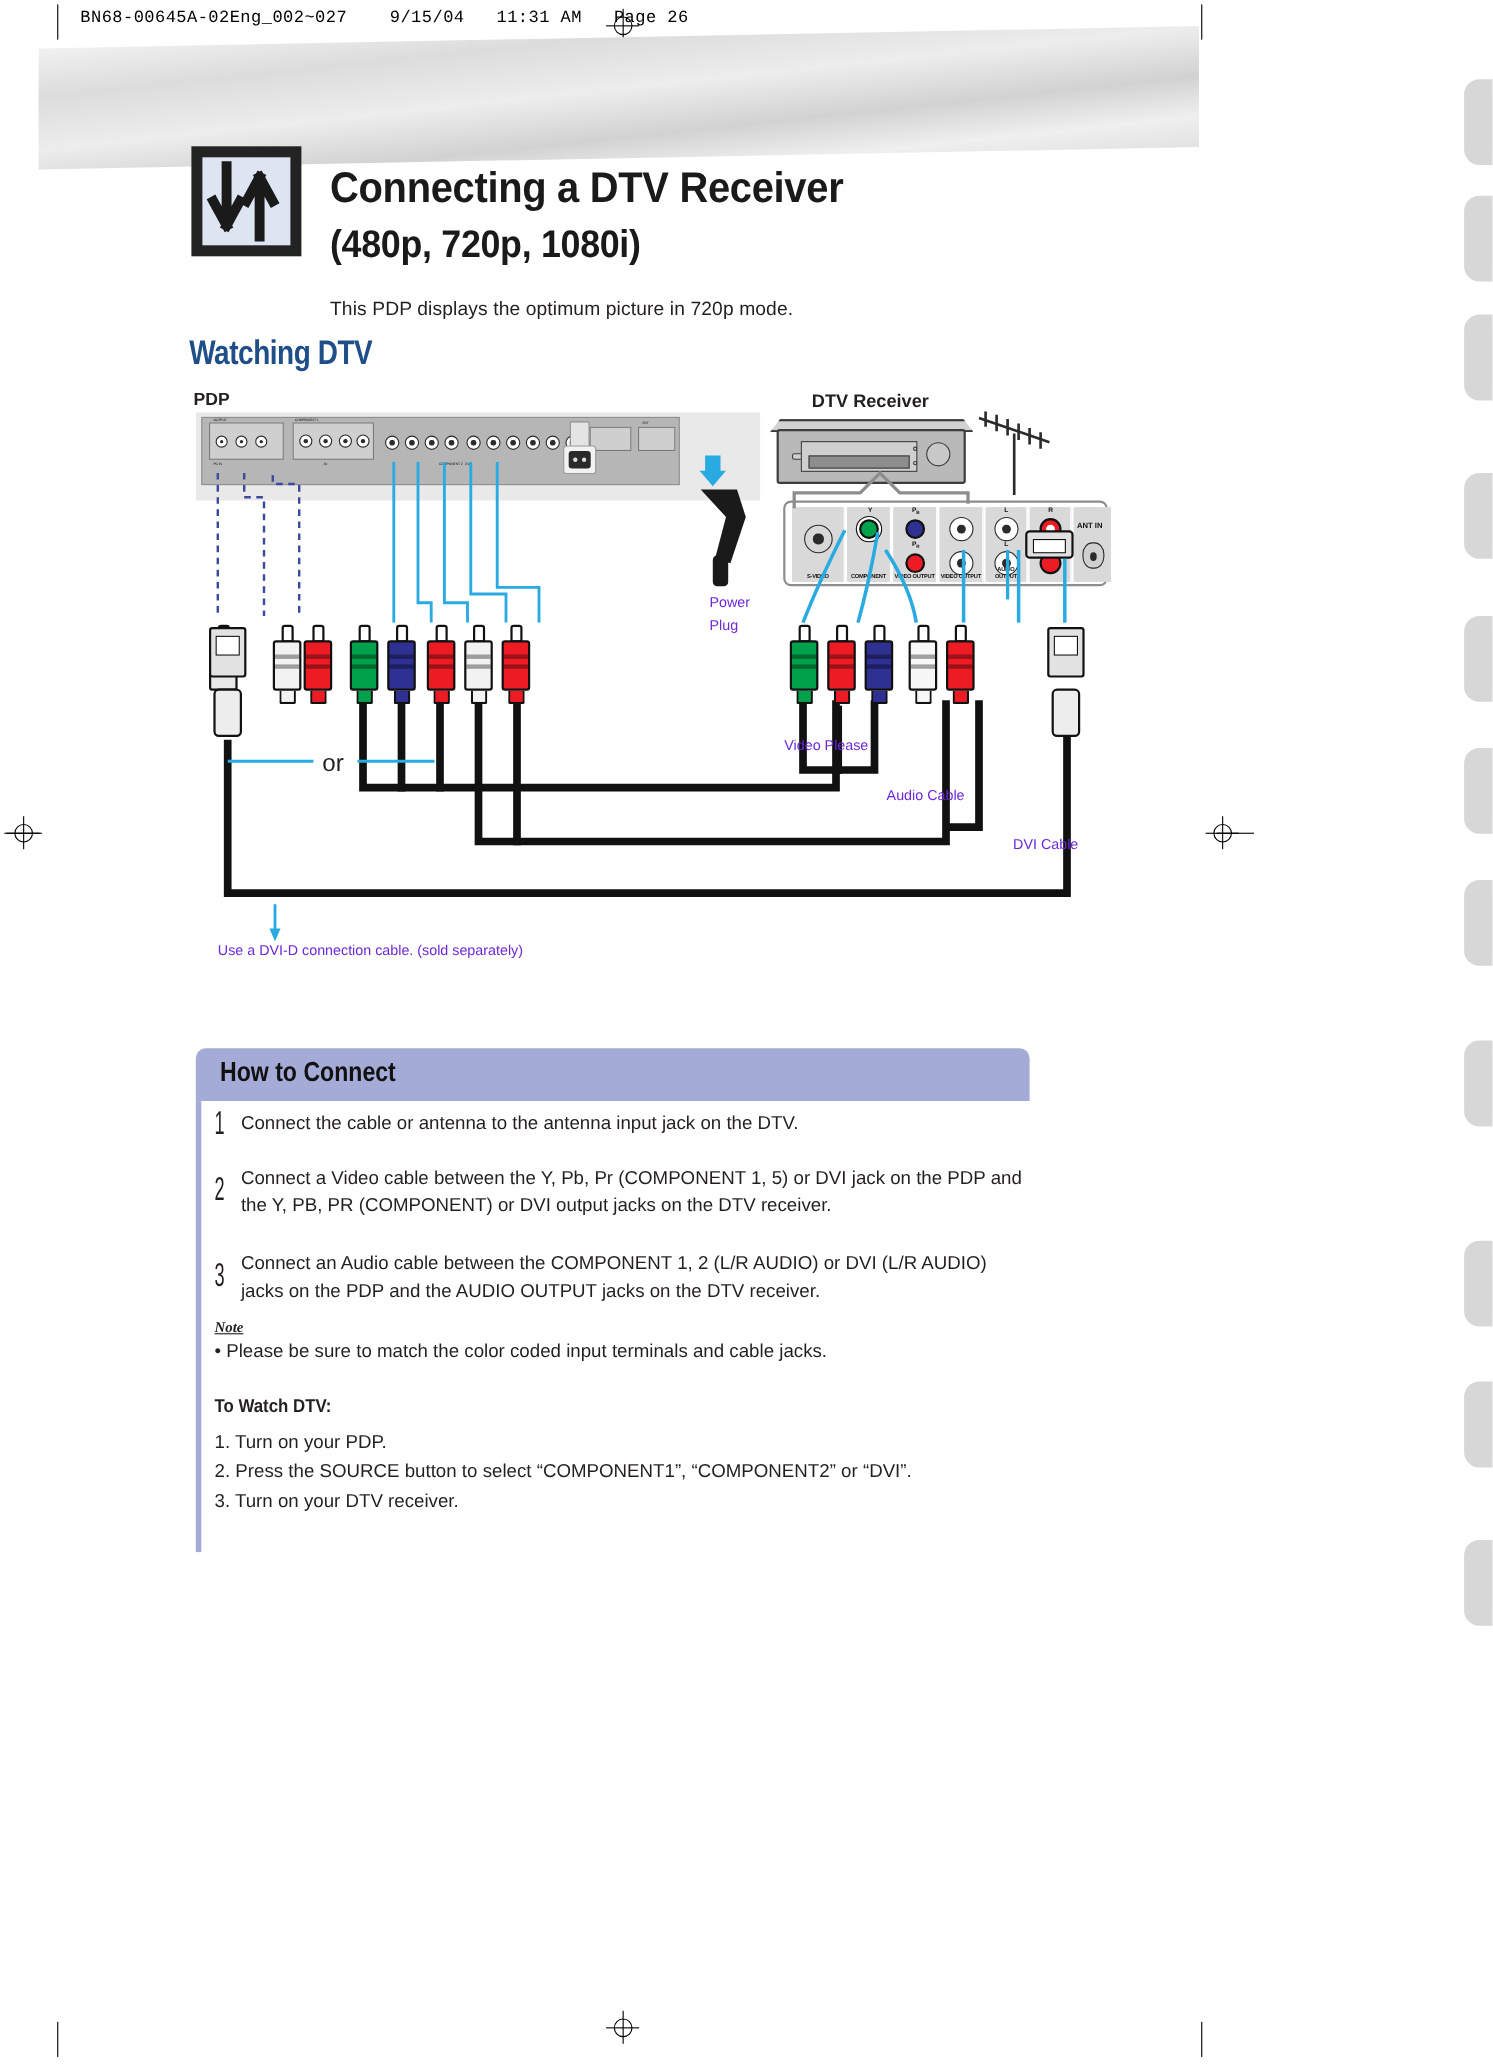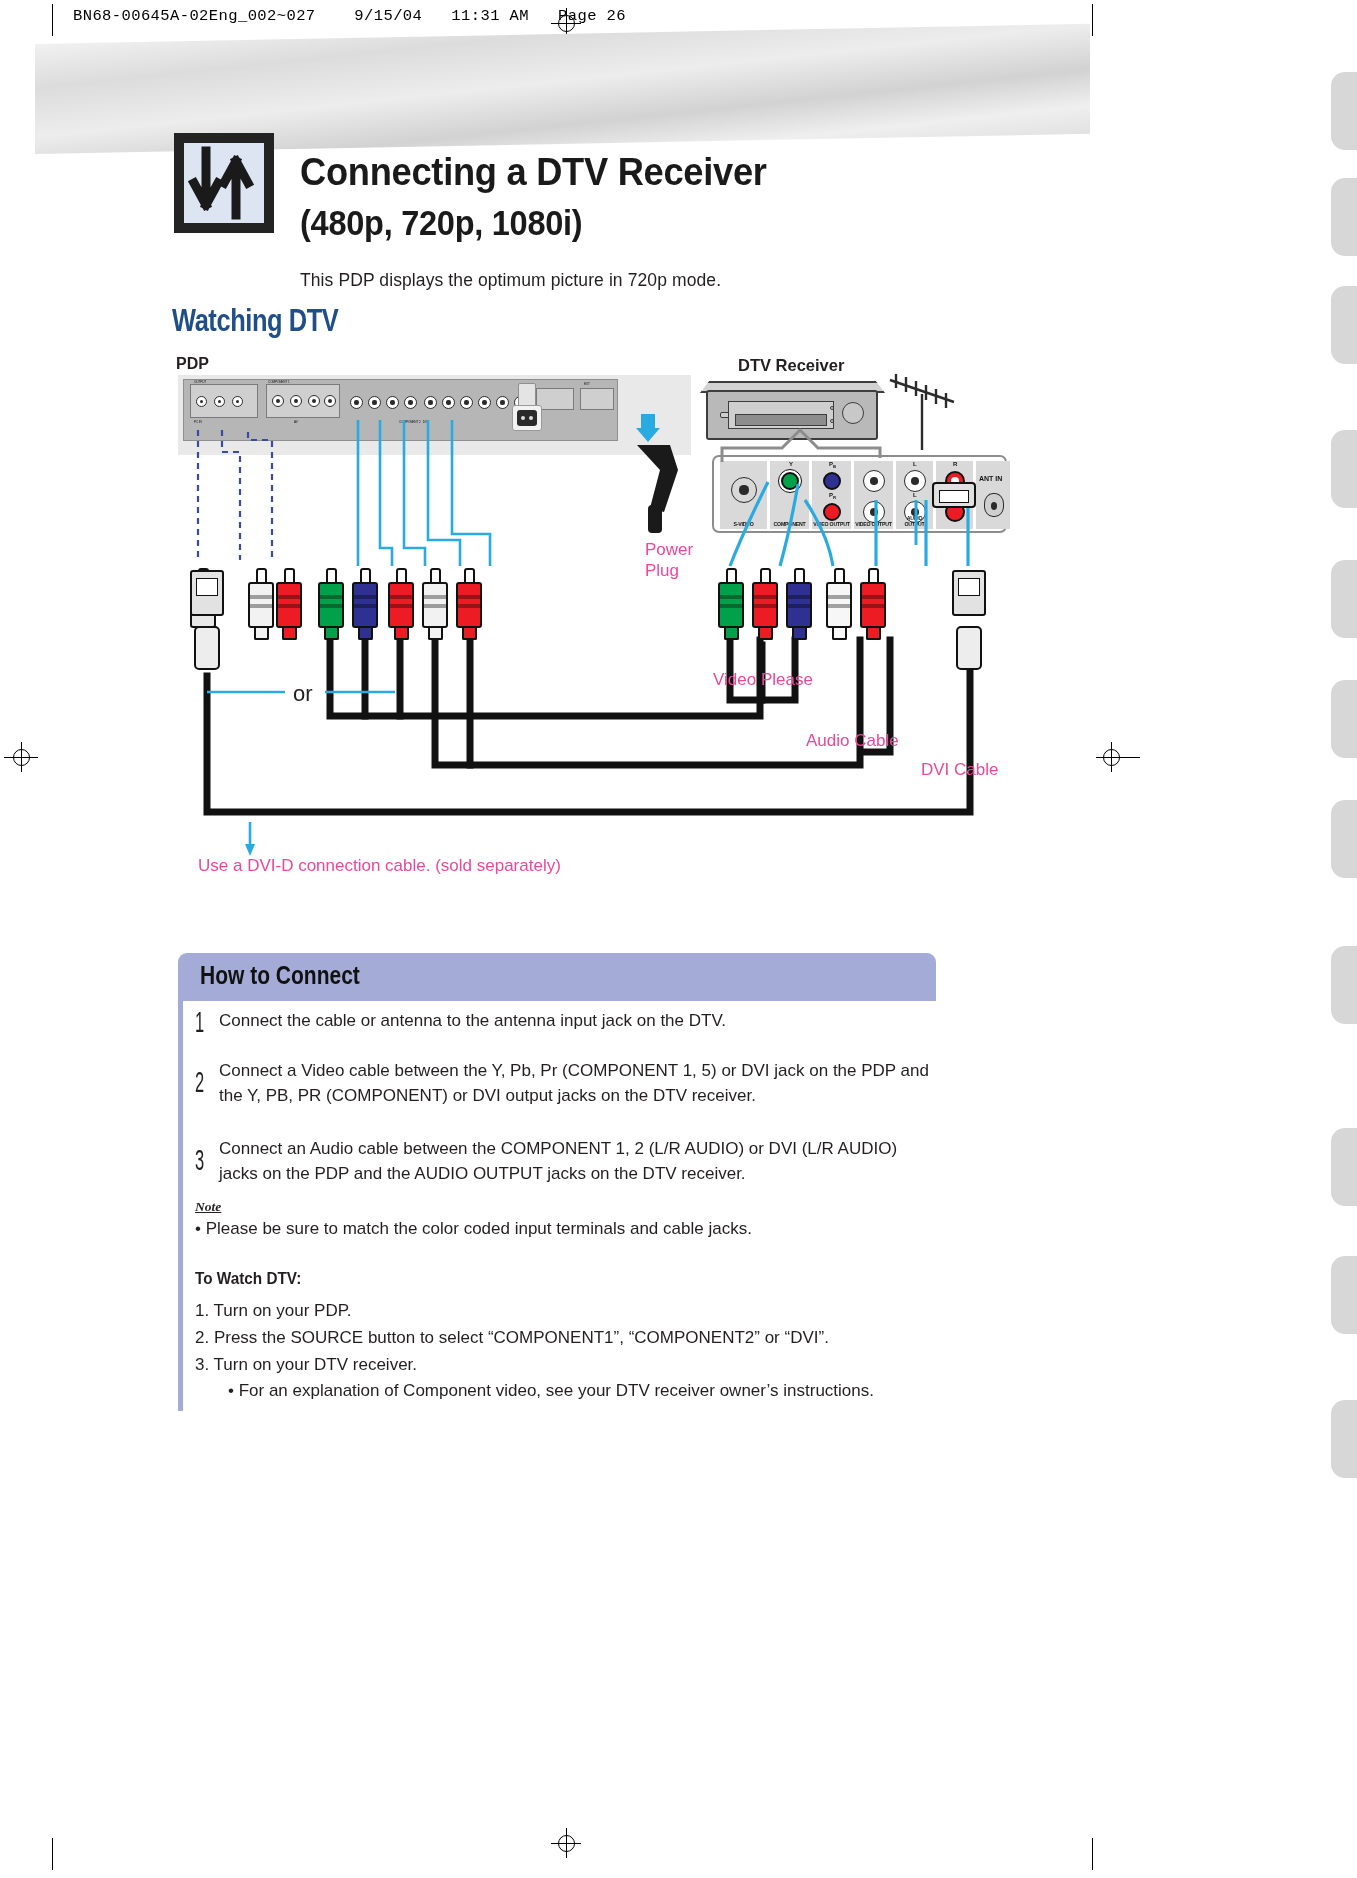--- a/index.html
+++ b/index.html
@@ -74,21 +74,21 @@
   
   .lbl-pdp {
     position:absolute; left:176px; top:355px;
     font-size:16px; font-weight:bold; color:#231f20;
   }
   .lbl-dtvrx {
     position:absolute; left:738px; top:356px;
     font-size:16.5px; font-weight:bold; color:#231f20;
   }
   .diag-label {
-    position:absolute; font-size:17px; color:#ec4899;
+    position:absolute; font-size:13px; color:#6d28d9;
   }
 
   
   .pdp-panel {
     position:absolute; left:178px; top:375px; width:513px; height:80px;
     background:#e9e9e9;
   }
   .pdp-inner {
     position:absolute; left:5px; top:4px; width:435px; height:62px;
     background:#b6b6b6; border:1px solid #8f8f8f;
@@ -569,21 +569,21 @@
 <div class="dvi-barrel" style="left:194px;top:626px;"></div>
 
 <div class="dvi" style="left:952px;top:570px;">
   <div class="pins"></div>
 </div>
 <div class="dvi-barrel" style="left:956px;top:626px;"></div>
 
 <div class="diag-label" style="left:645px;top:540px;">Power</div>
 <div class="diag-label" style="left:645px;top:561px;">Plug</div>
 <div class="diag-label" style="left:713px;top:670px;">Video Please</div>
-<div class="diag-label" style="left:806px;top:715px;margin-top:16px;">Audio Cable</div>
+<div class="diag-label" style="left:806px;top:715px;">Audio Cable</div>
 <div class="diag-label" style="left:921px;top:760px;">DVI Cable</div>
 <div class="or-text">or</div>
 <div class="diag-label" style="left:198px;top:856px;">Use a DVI-D connection cable. (sold separately)</div>
 
 <div class="howto-bar">
   <div class="howto-title">How to Connect</div>
 </div>
 
 <div class="howto-body">
 
@@ -602,14 +602,13 @@
     <div class="step-txt" style="top:0px;">Connect an Audio cable between the COMPONENT 1, 2 (L/R AUDIO) or DVI (L/R AUDIO) jacks on the  PDP and the AUDIO OUTPUT jacks on the DTV receiver.</div>
   </div>
 
   <div class="note-head" style="top:198px;font-family:Liberation Serif, serif;">Note</div>
   <div class="note-body" style="top:218px;">•  Please be sure to match the color coded input terminals and cable jacks.</div>
 
   <div class="towatch-head" style="top:268px;">To Watch DTV:</div>
   <div class="towatch-item" style="top:300px;">1.   Turn on your PDP.</div>
   <div class="towatch-item" style="top:327px;">2.   Press the SOURCE button to select “COMPONENT1”, “COMPONENT2” or “DVI”.</div>
   <div class="towatch-item" style="top:354px;">3.   Turn on your DTV receiver.</div>
-  <div class="towatch-sub" style="top:380px;">• For an explanation of Component video, see your DTV receiver owner’s instructions.</div>
 </div>
 
 </body></html>

